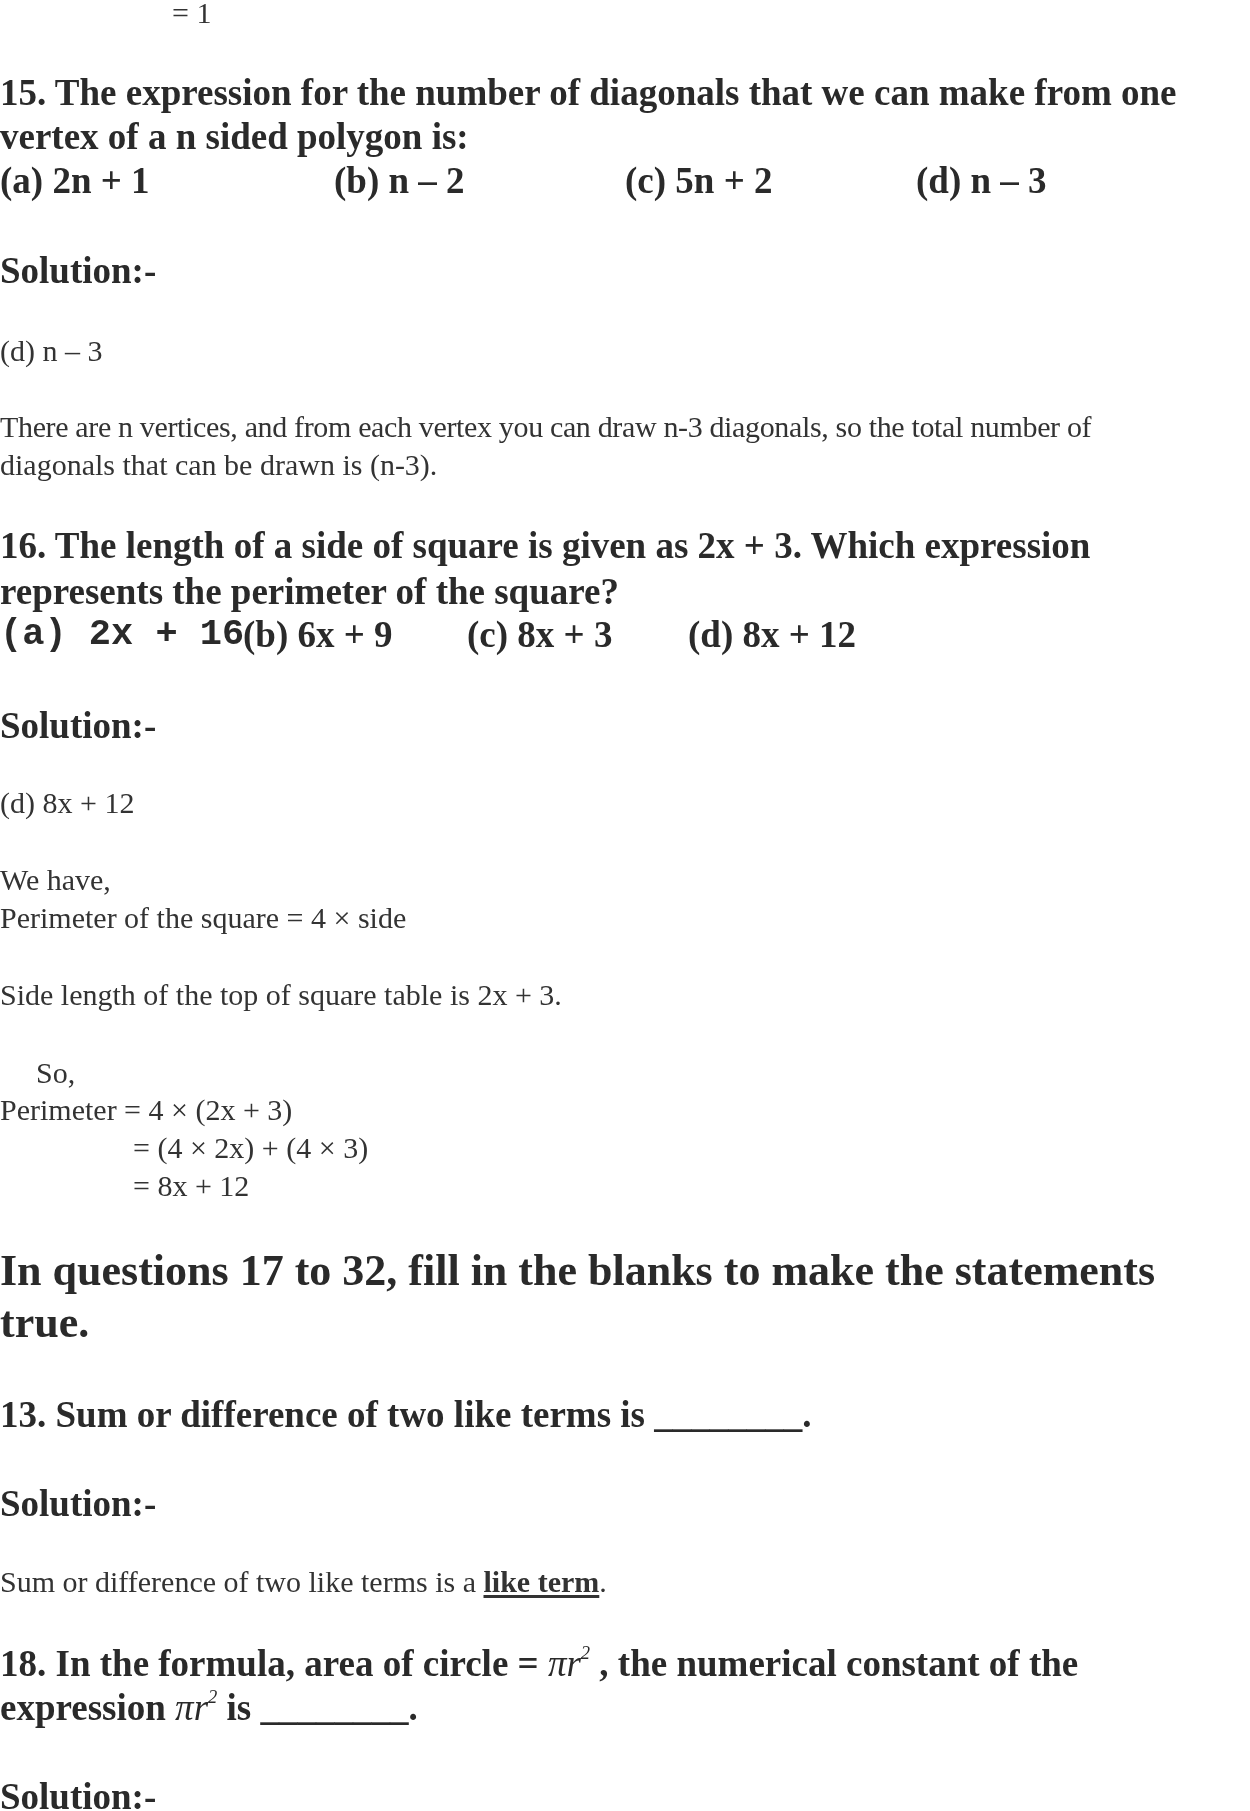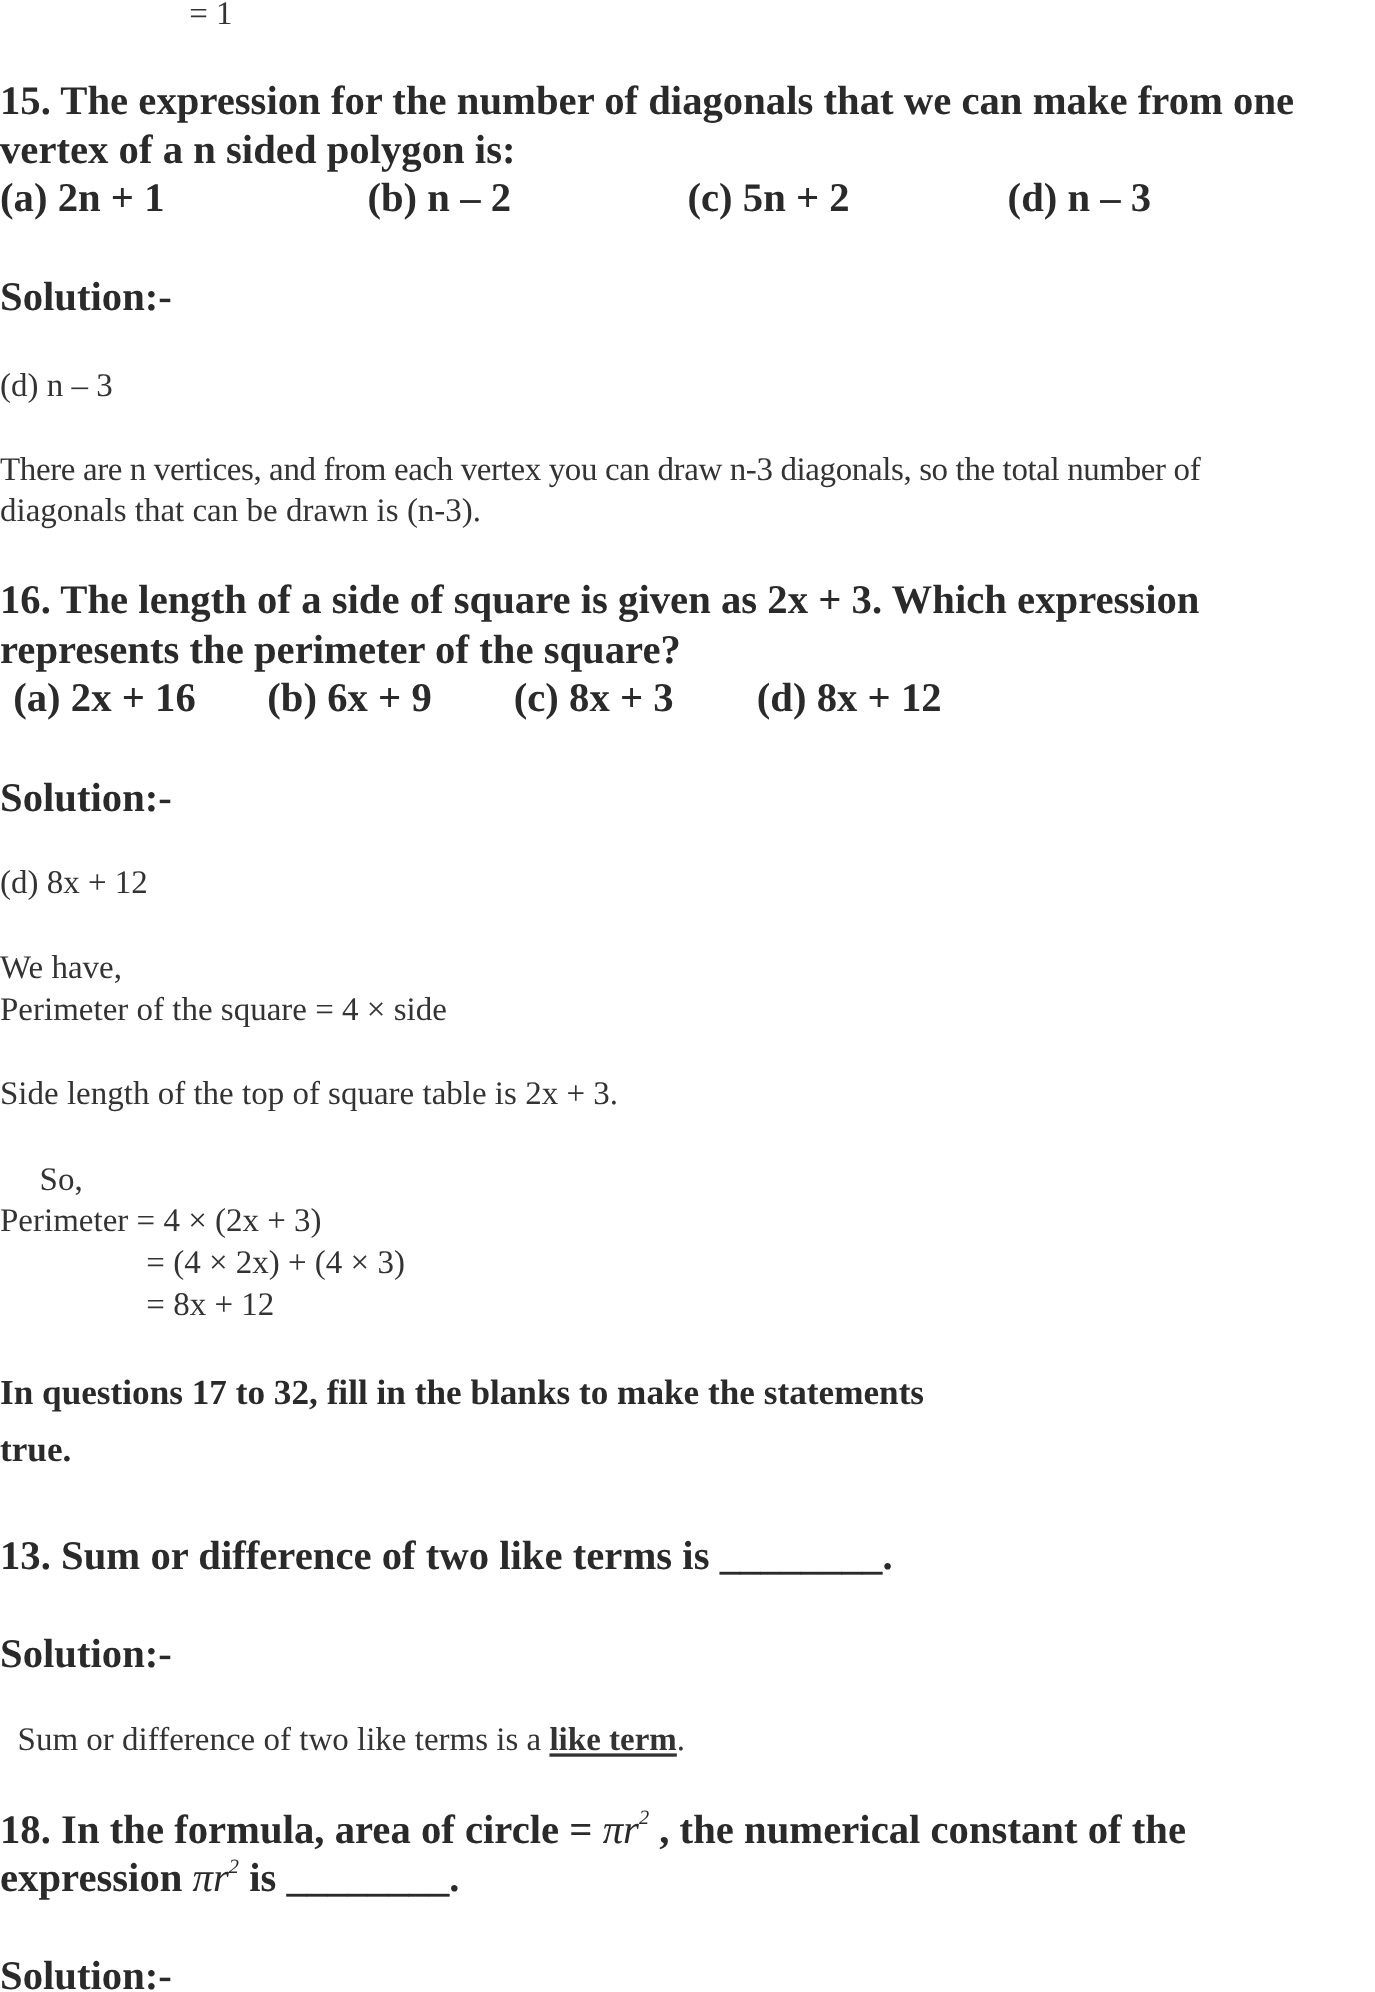--- a/index.html
+++ b/index.html
@@ -1,21 +1,21 @@
 <!DOCTYPE html>
 <html><head>
 <meta charset="utf-8">
 <style>
   html, body { margin: 0; padding: 0; background: #ffffff; }
   body { width: 1250px; height: 1811px; position: relative; overflow: hidden; color: #2b2b2b; font-family: "Liberation Serif", "DejaVu Serif", serif; }
   .ln { position: absolute; left: 0; white-space: nowrap; line-height: 1; }
   .q { font-weight: bold; font-size: 37px; color: #2a2a2a; }
   .sol { font-weight: bold; font-size: 37px; color: #2a2a2a; }
   .txt { font-size: 30px; color: #333333; }
-  .hd { font-weight: bold; font-size: 32px; color: #2a2a2a; }
+  .hd { font-weight: bold; font-size: 44px; color: #2a2a2a; }
   .opt { position: absolute; white-space: nowrap; line-height: 1; font-weight: bold; font-size: 37px; color: #2a2a2a; }
   .u { text-decoration: underline; font-weight: bold; text-underline-offset: 3px; text-decoration-thickness: 3px; }
   .math { font-style: italic; font-weight: normal; }
   sup { font-size: 0.5em; vertical-align: 0.9em; line-height: 0; }
 </style>
 </head>
 <body>
 
 <div class="ln txt" style="left:172px; top:-2px;">= 1</div>
 
@@ -28,21 +28,21 @@
   <div class="opt" style="left:916px; top:162px;">(d) n – 3</div>
   <div class="ln sol" style="top:252px;">Solution:-</div>
   <div class="ln txt" style="top:336px;">(d) n – 3</div>
   <div class="ln txt" style="top:412px; letter-spacing:-0.35px;">There are n vertices, and from each vertex you can draw n-3 diagonals, so the total number of</div>
   <div class="ln txt" style="top:450px;">diagonals that can be drawn is (n-3).</div>
 </div>
 
 <div>
   <div class="ln q" style="top:527px;">16. The length of a side of square is given as 2x + 3. Which expression</div>
   <div class="ln q" style="top:573px;">represents the perimeter of the square?</div>
-  <div class="opt" style="left:12px; top:616px;">(a) 2x + 16</div>
+  <div class="opt" style="left:0; top:616px;font-family:Liberation Mono, monospace;">(a) 2x + 16</div>
   <div class="opt" style="left:243px; top:616px;">(b) 6x + 9</div>
   <div class="opt" style="left:467px; top:616px;">(c) 8x + 3</div>
   <div class="opt" style="left:688px; top:616px;">(d) 8x + 12</div>
   <div class="ln sol" style="top:707px;">Solution:-</div>
   <div class="ln txt" style="top:788px;">(d) 8x + 12</div>
   <div class="ln txt" style="top:865px;">We have,</div>
   <div class="ln txt" style="top:903px;">Perimeter of the square = 4 × side</div>
   <div class="ln txt" style="top:980px;text-align:right;">Side length of the top of square table is 2x + 3.</div>
   <div class="ln txt" style="top:1058px;margin-left:36px;">So,</div>
   <div class="ln txt" style="top:1095px;">Perimeter = 4 × (2x + 3)</div>
@@ -51,20 +51,20 @@
 </div>
 
 <div>
   <div class="ln hd" style="top:1249px;">In questions 17 to 32, fill in the blanks to make the statements</div>
   <div class="ln hd" style="top:1301px;">true.</div>
 </div>
 
 <div>
   <div class="ln q" style="top:1396px;">13. Sum or difference of two like terms is ________.</div>
   <div class="ln sol" style="top:1485px;">Solution:-</div>
-  <div class="ln txt" style="top:1567px;padding-left:16px;"><span>Sum or difference of two like terms is a </span><span class="u">like term</span><span>.</span></div>
+  <div class="ln txt" style="top:1567px;"><span>Sum or difference of two like terms is a </span><span class="u">like term</span><span>.</span></div>
 </div>
 
 <div>
   <div class="ln q" style="top:1645px;"><span>18. In the formula, area of circle = </span><span class="math"><span>πr</span><sup>2</sup></span><span> , the numerical constant of the</span></div>
   <div class="ln q" style="top:1689px;"><span>expression </span><span class="math"><span>πr</span><sup>2</sup></span><span> is ________.</span></div>
   <div class="ln sol" style="top:1778px;">Solution:-</div>
 </div>
 
 </body></html>

